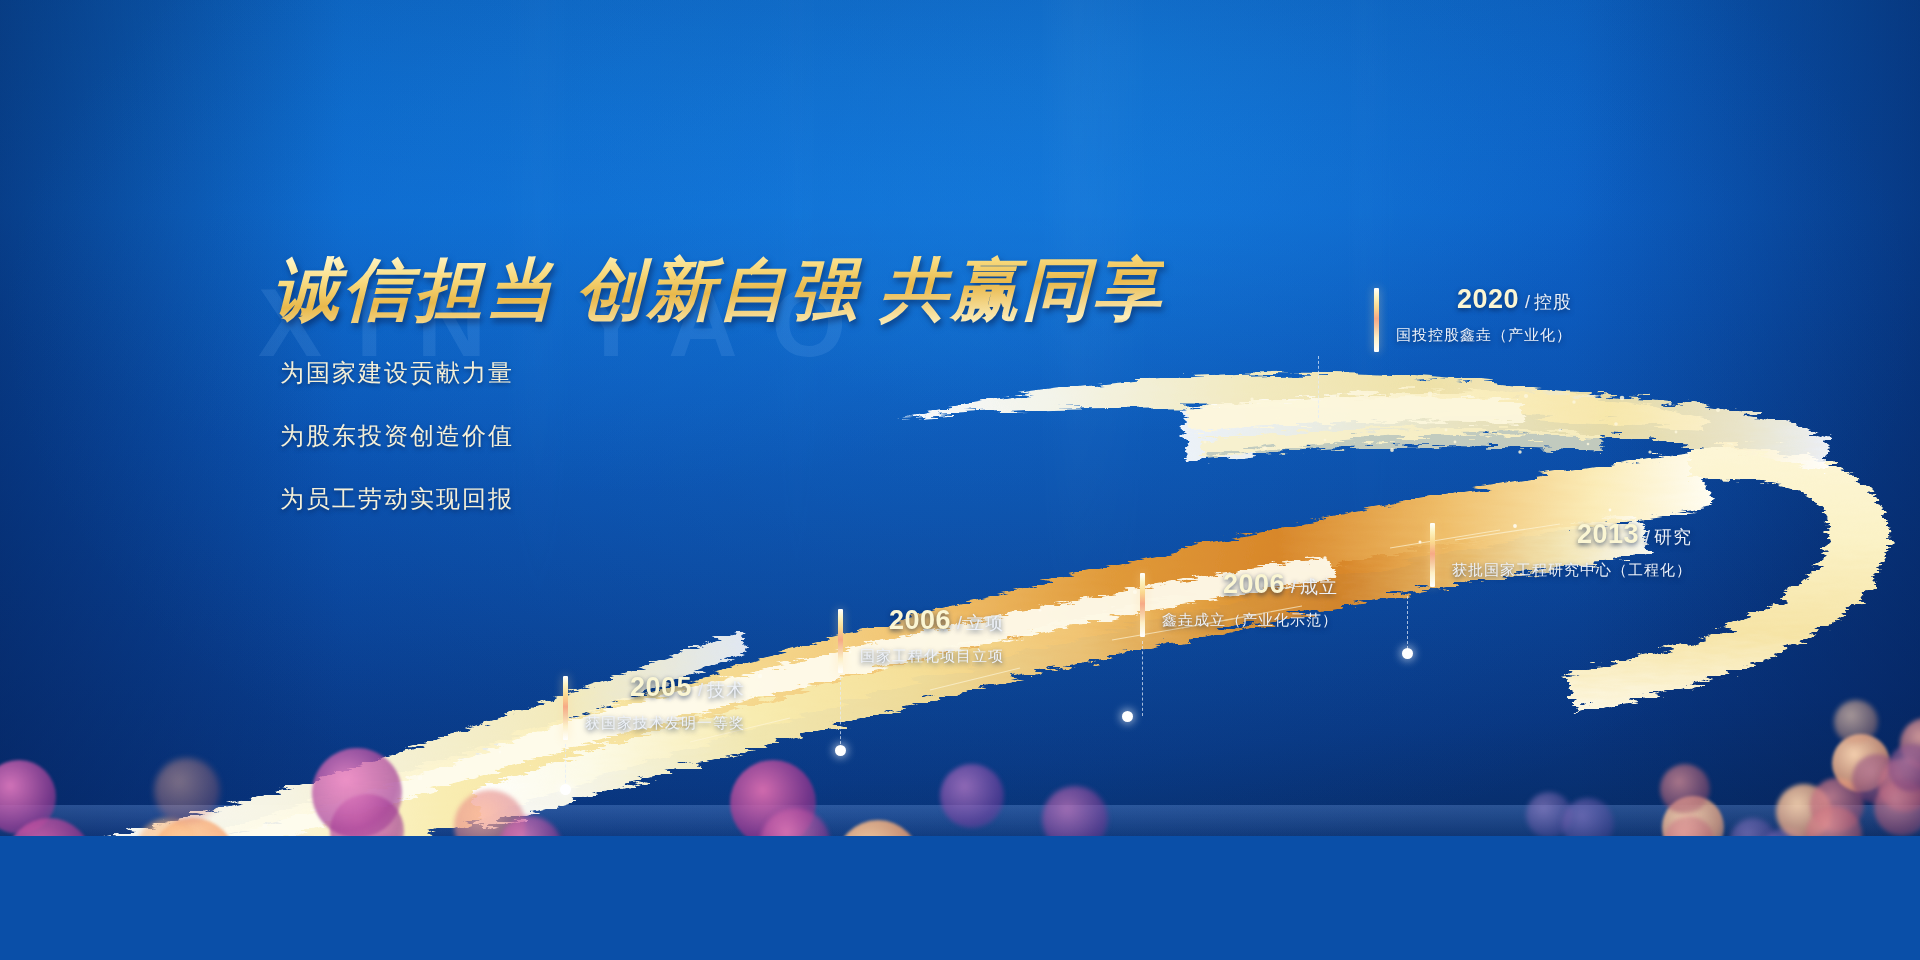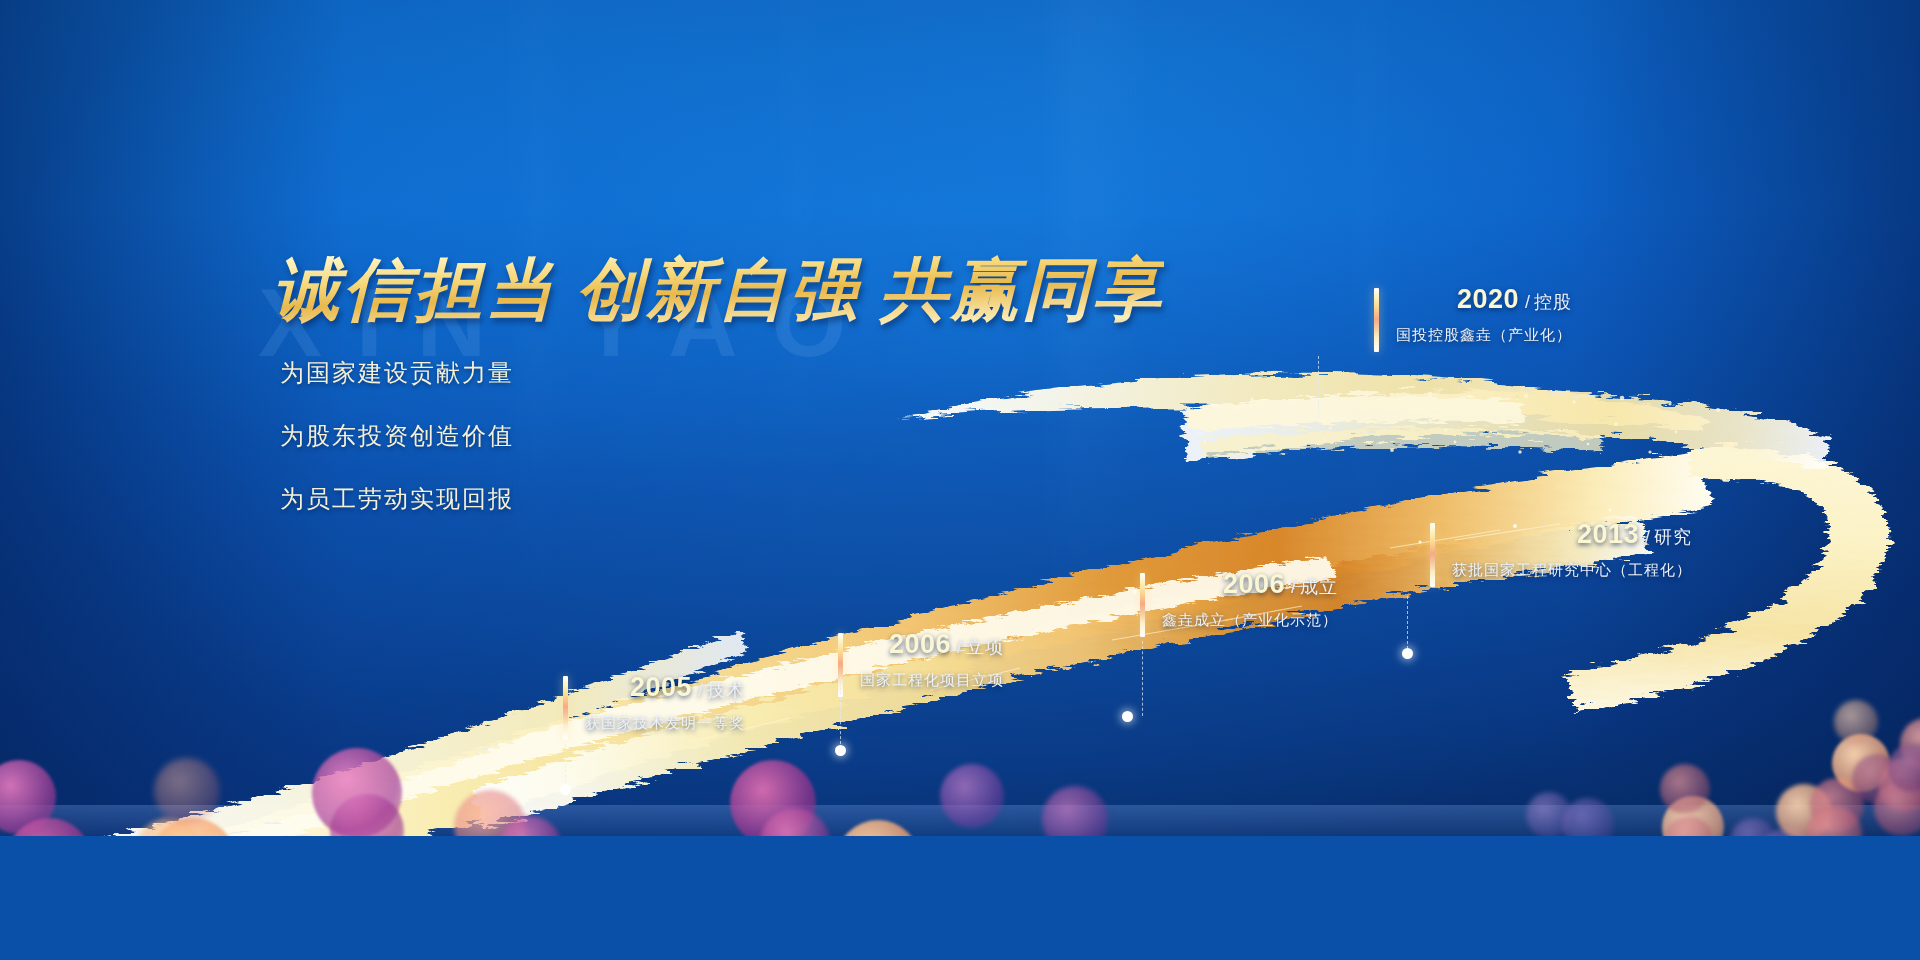--- a/index.html
+++ b/index.html
@@ -432,21 +432,21 @@
     <div class="tl-text">
       <div class="tl-head">
         <span class="tl-year">2005</span><span class="tl-slash">/</span><span class="tl-tag">技术</span>
       </div>
       <div class="tl-desc">获国家技术发明一等奖</div>
     </div>
   </div>
   <div class="tl-lead" style="left:565px; top:744px; height:44px;"></div>
   <div class="tl-dot" style="left:560px; top:784px;"></div>
 
-  <div class="tl-item" style="left:838px; top:607px;margin-top:24px;">
+  <div class="tl-item" style="left:838px; top:607px;">
     <div class="tl-bar"></div>
     <div class="tl-text">
       <div class="tl-head">
         <span class="tl-year">2006</span><span class="tl-slash">/</span><span class="tl-tag">立项</span>
       </div>
       <div class="tl-desc">国家工程化项目立项</div>
     </div>
   </div>
   <div class="tl-lead" style="left:840px; top:677px; height:72px;"></div>
   <div class="tl-dot" style="left:835px; top:745px;"></div>

